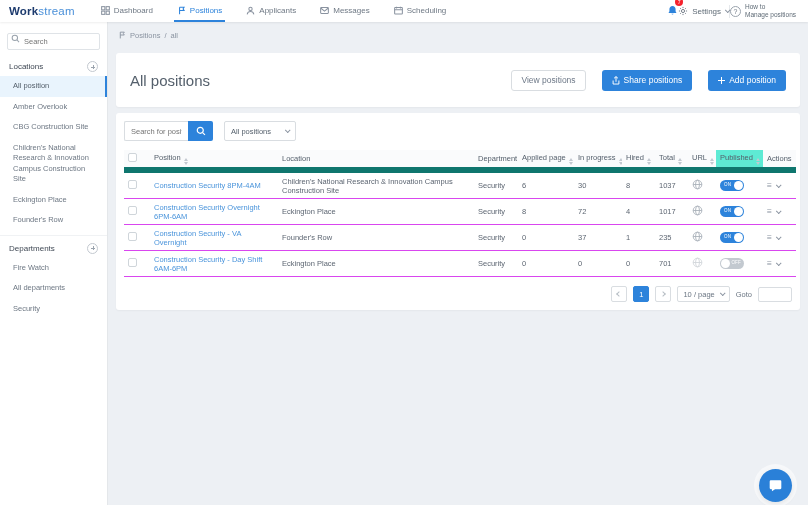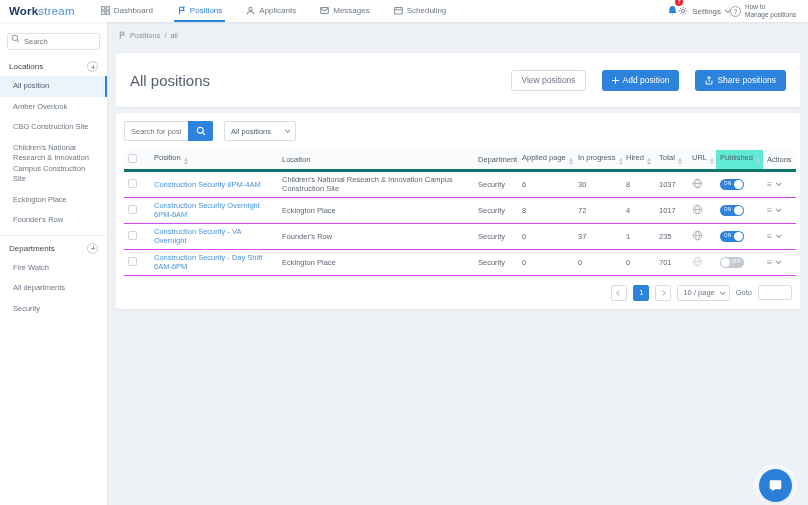--- a/index.html
+++ b/index.html
@@ -60,21 +60,21 @@
   .plus-glyph:before{left:0;right:0;top:3px;height:1px}
   .plus-glyph:after{top:0;bottom:0;left:3px;width:1px}
 
   .table-card{margin-top:6px;padding:8px 8px 8px}
   .filter-row{display:flex;align-items:center}
   .pos-search{width:64px;height:20px;border:1px solid #d9dde1;border-right:0;border-radius:2px 0 0 2px;font-size:7.5px;padding:0 6px;color:#444;outline:none;font-family:inherit}
   .search-btn{width:25px;height:20px;background:var(--primary);border:0;border-radius:0 2px 2px 0;display:flex;align-items:center;justify-content:center;cursor:pointer}
   .select{margin-left:11px;width:72px;height:20px;border:1px solid #d9dde1;border-radius:2px;font-size:7.5px;color:#55606c;display:flex;align-items:center;justify-content:space-between;padding:0 6px;background:#fff;cursor:pointer}
 
   table{width:100%;table-layout:fixed;border-collapse:collapse;margin-top:9px;font-size:7.5px;color:#5d6672}
-  th{background:#fafbfc;font-weight:400;color:#55606c;height:20px;text-align:left;padding:0 4px;border-bottom:3px solid #0f766e;white-space:nowrap;overflow:hidden}
+  th{background:#fafbfc;font-weight:400;color:#55606c;height:20px;text-align:left;padding:0 4px;border-bottom:6px solid #0f766e;white-space:nowrap;overflow:hidden}
   th.sorted{background:#5eead4}
   td{height:25px;padding:0 4px;border-bottom:1px solid #d946ef;overflow:hidden;white-space:normal}
   td.pos a{color:var(--link);text-decoration:none;cursor:pointer}
   .cbx{width:9px;height:9px;border:1px solid #cfd5da;border-radius:2px;display:inline-block;background:#fff;cursor:pointer}
   .sort{display:inline-flex;flex-direction:column;margin-left:3px;vertical-align:-1px;cursor:pointer}
   .sort i{width:0;height:0;border-left:2.5px solid transparent;border-right:2.5px solid transparent}
   .sort .up{border-bottom:3.5px solid #c3c9d0;margin-bottom:1px}
   .sort .down{border-top:3.5px solid #c3c9d0}
   .switch{width:24px;height:11px;border-radius:6px;position:relative;display:inline-block;cursor:pointer;vertical-align:middle}
   .switch[data-state="on"]{background:var(--primary)}
@@ -211,30 +211,30 @@
     <span>Positions</span>
     <span>/</span>
     <span>all</span>
   </div>
 
   <div class="card page-head">
     <h1 class="page-title">All positions</h1>
     <div class="head-btns">
       <button class="btn outline">View positions</button>
       <button class="btn primary">
-        <i class="plus-glyph"></i>
-        <span>Add position</span>
-      </button>
-      <button class="btn primary">
         <svg width="8" height="9" viewBox="0 0 12 14" fill="none" stroke="#fff" stroke-width="1.5">
             <path d="M6 1v8"></path>
             <path d="M3 3.5 6 1l3 2.5"></path>
             <path d="M1.5 7v5.5h9V7"></path>
           </svg>
         <span>Share positions</span>
+      </button>
+      <button class="btn primary">
+        <i class="plus-glyph"></i>
+        <span>Add position</span>
       </button>
     </div>
   </div>
 
   <div class="card table-card">
     <div class="filter-row">
       <input class="pos-search" placeholder="Search for position" style="">
       <button class="search-btn">
         <svg width="10" height="10" viewBox="0 0 14 14" fill="none" stroke="#fff" stroke-width="1.7">
             <circle cx="6" cy="6" r="4.2"></circle>

